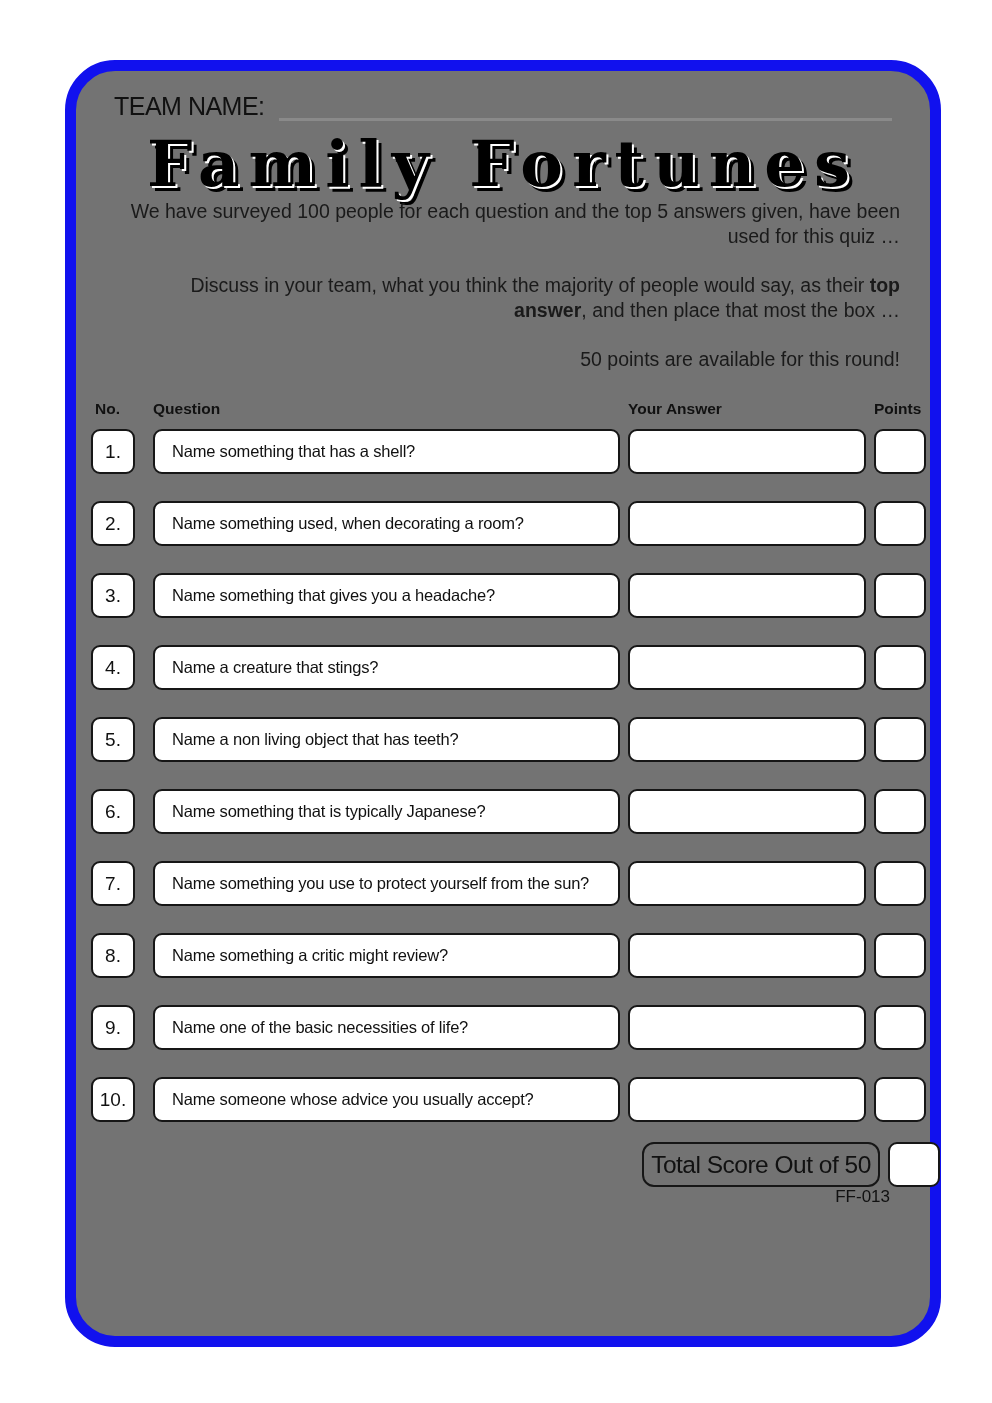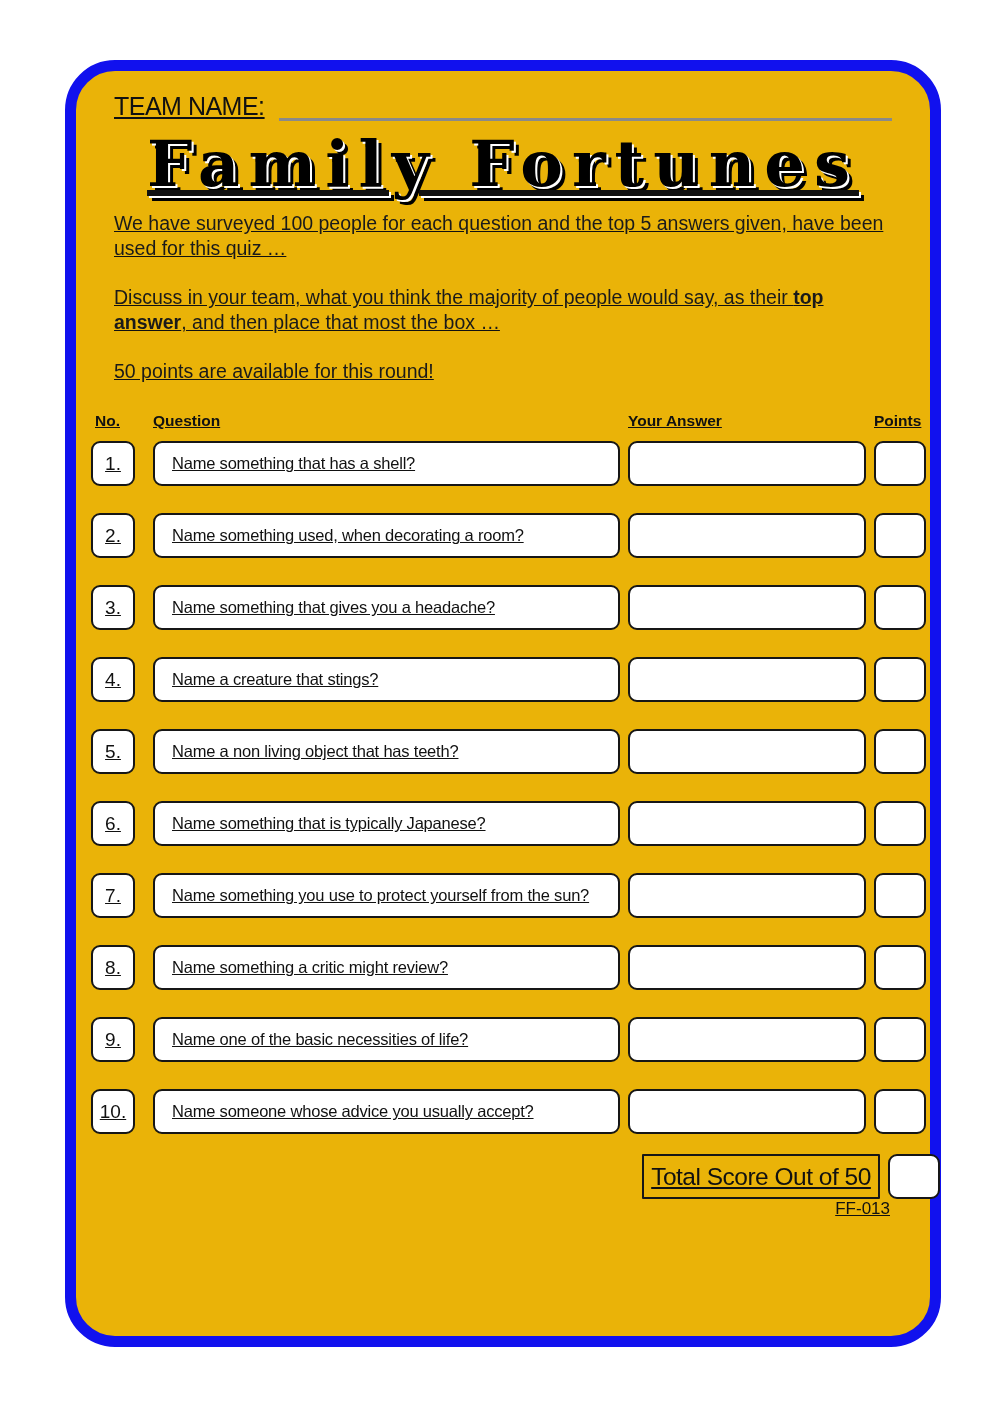--- a/index.html
+++ b/index.html
@@ -3,39 +3,39 @@
 <meta charset="utf-8">
 <style>
   * { margin:0; padding:0; box-sizing:border-box; }
   html,body { background:#ffffff; }
   body {
     width:992px; height:1403px; position:relative;
     font-family:"Liberation Sans", sans-serif; color:#111;
   }
   .sheet {
     position:absolute; left:65px; top:60px; width:876px; height:1287px;
-    border:11px solid #1111ee; border-radius:50px; background:#eab308;text-decoration:underline;
+    border:11px solid #1111ee; border-radius:50px; background:#737373;
   }
   .content { padding:20px 38px 0 38px; height:100%; }
 
   
   .team-row { display:flex; align-items:flex-end; margin-top:2px; height:28px; }
   .team-label { font-size:25px; letter-spacing:-0.5px; font-weight:400; white-space:nowrap; }
   .team-line { flex:1; border-bottom:3px solid #8a8a8a; margin-left:14px; height:24px; }
 
   
   .title {
     margin-top:8px; text-align:center; white-space:nowrap;
     font-family:"DejaVu Serif", serif; font-weight:bold;
     font-size:64px; line-height:1.1; letter-spacing:9px; color:#000;
     text-shadow:2px 2px 0 #ffffff, 5px 5px 0 #000000;
   }
 
   
-  .paras { margin-top:12px; width:786px; font-size:19.5px; line-height:25px; color:#1a1a1a; }
+  .paras { width:786px; font-size:19.5px; line-height:25px; color:#1a1a1a;text-align:right; }
   .paras p { margin-top:24px; }
   .paras p:first-child { margin-top:0; }
   .paras sup { font-size:60%; vertical-align:super; line-height:0; }
   .bold { font-weight:bold; }
 
   
   .quiz-table { margin-top:28px; margin-left:-23px; }
   .col-num { width:44px; flex:0 0 44px; }
   .col-q   { width:467px; flex:0 0 467px; margin-left:18px; }
   .col-a   { width:238px; flex:0 0 238px; margin-left:8px; }
@@ -51,21 +51,21 @@
     display:flex; align-items:center;
   }
   .num-box { justify-content:center; font-size:19px; }
   .q-box { padding-left:17px; font-size:16.5px; letter-spacing:-0.2px; }
   .a-box, .p-box { }
 
   
   .total-row { display:flex; margin-top:20px; height:45px; }
   .total-spacer { width:528px; flex:0 0 528px; }
   .total-box {
-    width:238px; flex:0 0 238px; border:2.5px solid #161616; border-radius:1px;
+    width:238px; flex:0 0 238px; border:2.5px solid #161616; border-radius:12px;
     display:flex; align-items:center; justify-content:center;
     font-size:24.5px; letter-spacing:-0.5px; white-space:nowrap;
   }
   .total-points { margin-left:8px; width:52px; flex:0 0 52px; border-radius:9px; }
 
   
   .footer-code { text-align:right; font-size:17px; padding-right:2px; }
 </style>
 </head>
 <body>

